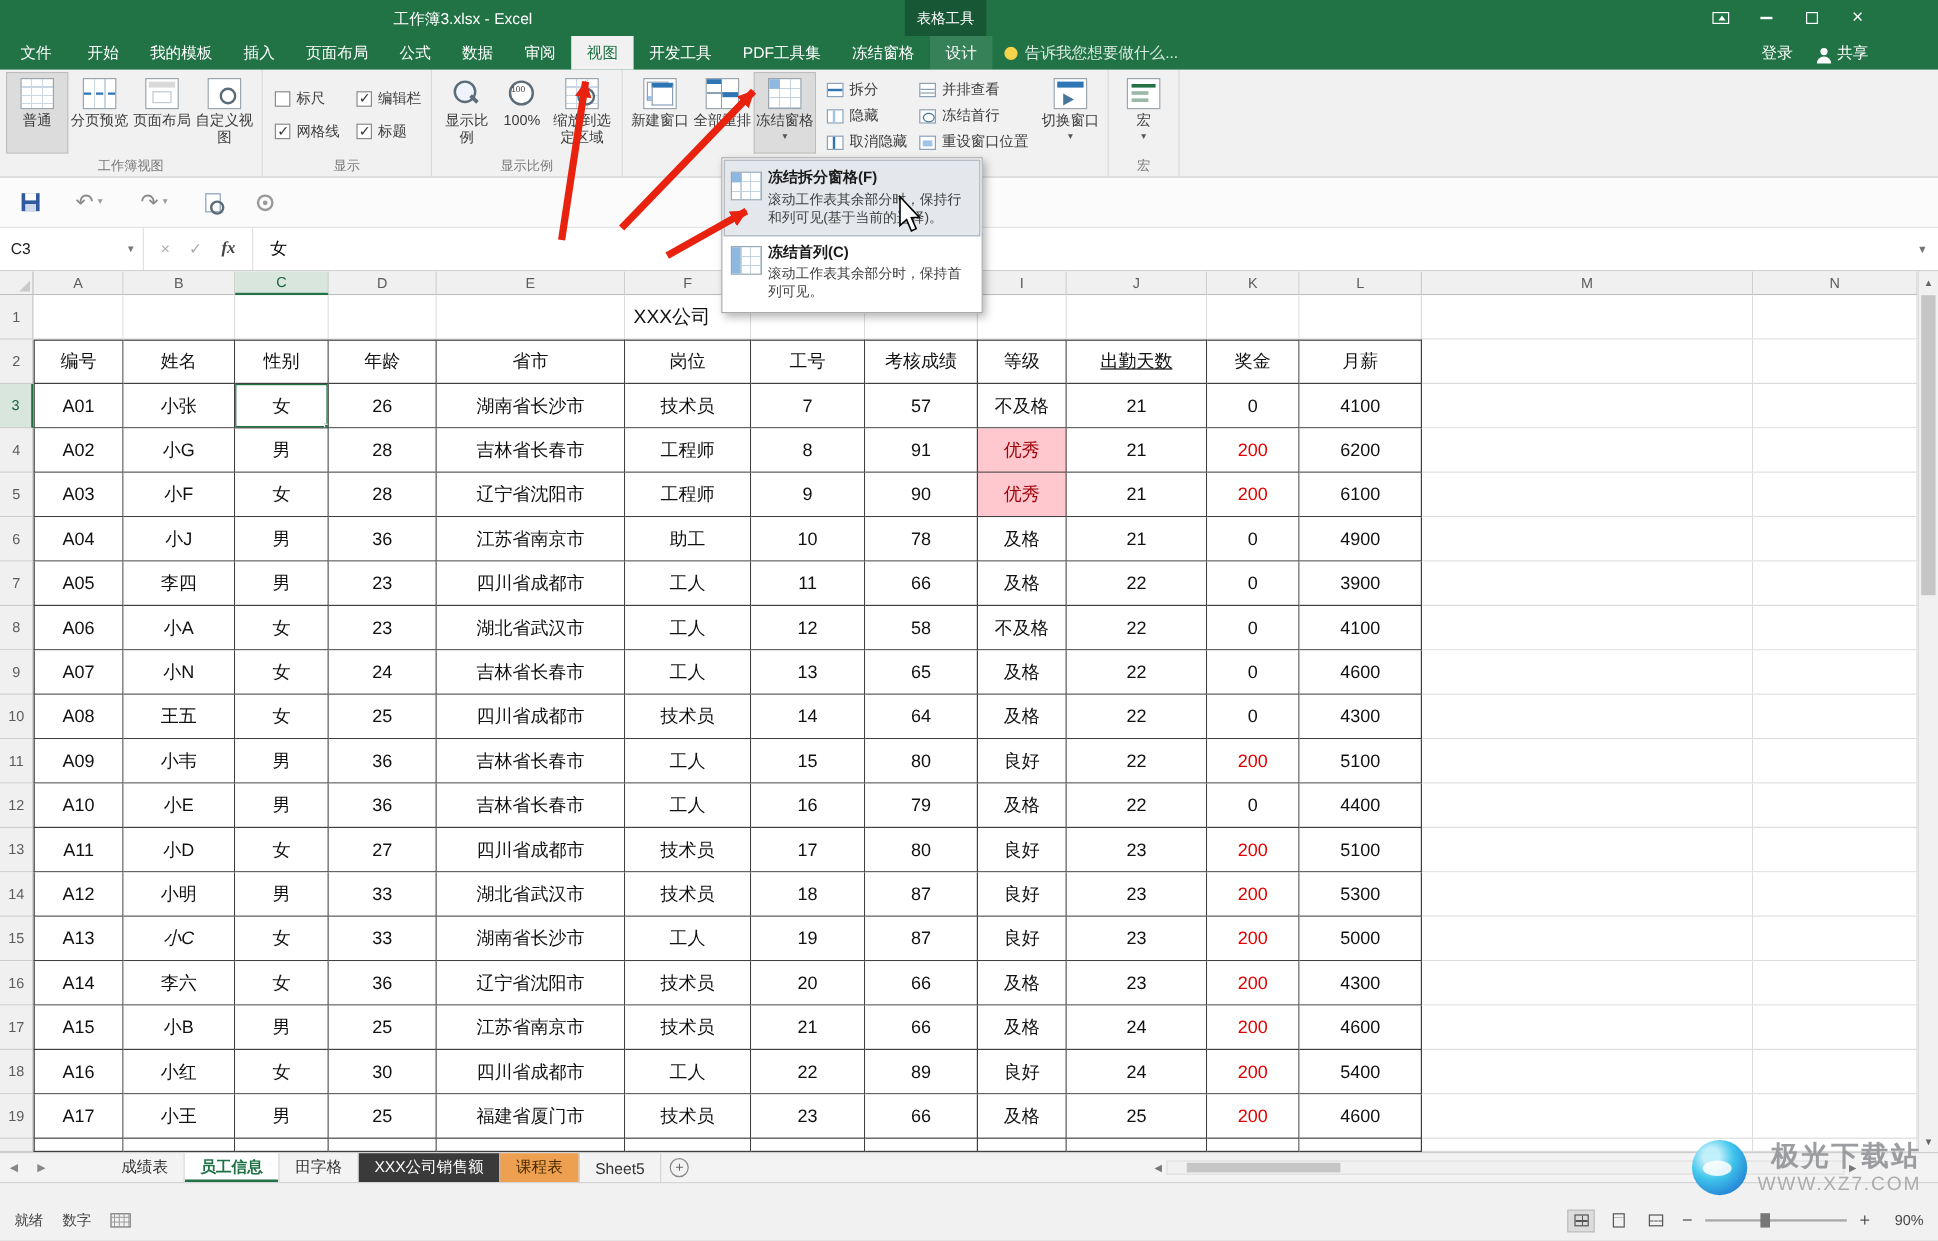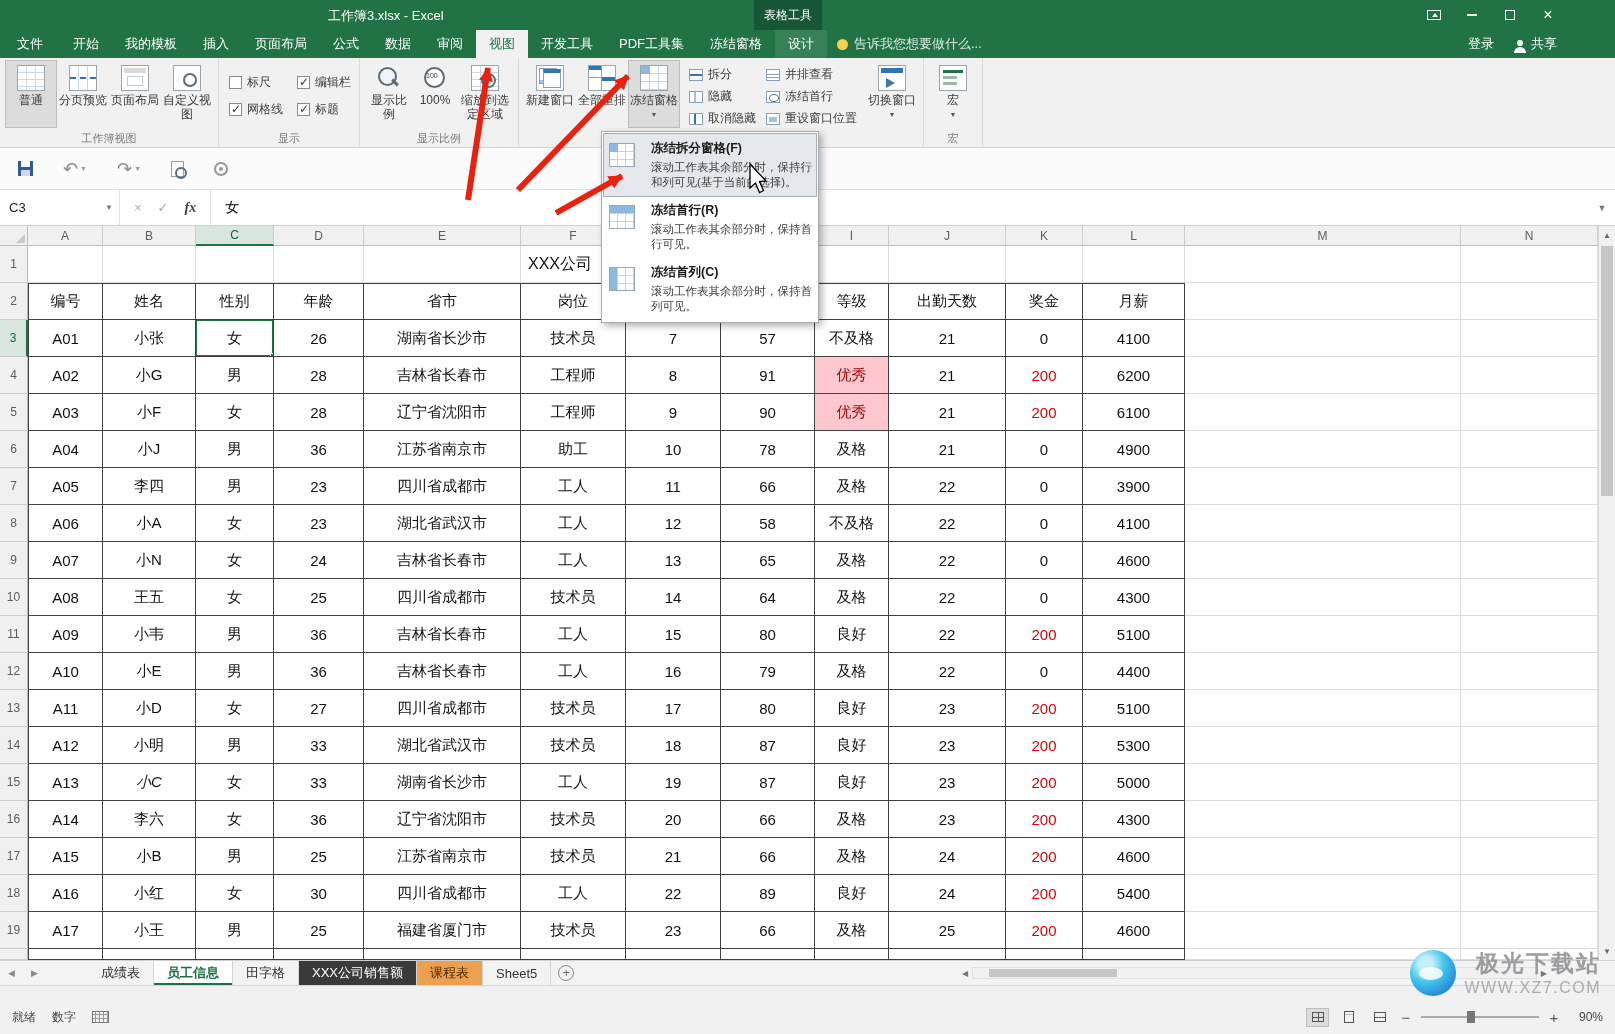--- a/index.html
+++ b/index.html
@@ -160,21 +160,21 @@
   .g-page{width:10px;height:12px;border:1px solid #555;background-image:linear-gradient(transparent 2px,#bbb 2px 3px,transparent 3px)}
   .g-break{width:12px;height:10px;border:1px solid #555;position:relative}
   .g-break::after{content:"";position:absolute;left:0;right:0;top:4px;border-top:1px dashed #555}
   .zminus,.zplus{font-size:15px;color:#555;width:14px;text-align:center}
   .ztrack{width:118px;height:2px;background:#ABABAB;position:relative}
   .zthumb{position:absolute;left:46px;top:-5px;width:8px;height:12px;background:#777}
   .zlabel{width:34px;text-align:right;color:#444}
 
   
   .fmenu{position:absolute;left:601px;top:131px;width:218px;background:#fff;border:1px solid #ABABAB;box-shadow:3px 3px 7px rgba(0,0,0,.3);z-index:500;padding:2px}
-  .mitem{display:flex;gap:16px;padding:6px 6px 6px 5px;align-items:flex-start}
+  .mitem{display:flex;gap:5px;padding:6px 6px 6px 5px;align-items:flex-start}
   .mitem.hl{background:#E4E8EC;outline:1px solid #A6AEB8}
   .fpico{width:26px;height:24px;border:1px solid #98A8B8;background-color:#fff;background-image:repeating-linear-gradient(90deg,transparent 0 7px,#C4D2E0 7px 8px),repeating-linear-gradient(transparent 0 7px,#C4D2E0 7px 8px);position:relative;flex:none;margin-top:3px}
   .fp0::after{content:"";position:absolute;left:0;top:0;width:8px;height:8px;background:#8FB8E0}
   .fp1::after{content:"";position:absolute;left:0;top:0;right:0;height:7px;background:#8FB8E0}
   .fp2::after{content:"";position:absolute;left:0;top:0;bottom:0;width:7px;background:#8FB8E0}
   .mtitle{font-size:12.5px;font-weight:bold;color:#1a1a1a;margin-bottom:3px}
   .mdesc{font-size:11.5px;color:#3c3c3c;line-height:1.3;width:162px}
 
   
   .arrows{position:absolute;left:0;top:0;z-index:1000;pointer-events:none}
@@ -439,21 +439,21 @@
           <div class="rowhdr">2</div>
           <div class="cell tbl first" style="width: 75px;">编号</div>
           <div class="cell tbl" style="width: 93px;">姓名</div>
           <div class="cell tbl" style="width: 78px;">性别</div>
           <div class="cell tbl" style="width: 90px;">年龄</div>
           <div class="cell tbl" style="width: 157px; text-align: right;">省市</div>
           <div class="cell tbl" style="width: 105px;">岗位</div>
           <div class="cell tbl" style="width: 95px;">工号</div>
           <div class="cell tbl" style="width: 94px;">考核成绩</div>
           <div class="cell tbl" style="width: 74px;">等级</div>
-          <div class="cell tbl" style="width: 117px;">出勤天数</div>
+          <div class="cell tbl" style="width: 117px; text-decoration: underline;">出勤天数</div>
           <div class="cell tbl" style="width: 77px;">奖金</div>
           <div class="cell tbl" style="width: 102px;">月薪</div>
           <div class="cell gl" style="width: 276px;"></div>
           <div class="cell gl" style="width: 137px;"></div>
         </div>
         <div class="grow">
           <div class="rowhdr sel">3</div>
           <div class="cell tbl first" style="width: 75px;">A01</div>
           <div class="cell tbl" style="width: 93px;">小张</div>
           <div class="cell tbl selcell" style="width: 78px;">女<div class="selbox"></div><div class="selhandle"></div></div>
@@ -817,27 +817,20 @@
 
   <div class="fmenu" id="freeze-menu">
       <div class="mitem hl">
         <span class="fpico fp0"></span>
         <div class="mtext">
           <div class="mtitle">冻结拆分窗格(F)</div>
           <div class="mdesc">滚动工作表其余部分时，保持行和列可见(基于当前的选择)。</div>
         </div>
       </div>
       <div class="mitem">
-        <span class="fpico fp1"></span>
-        <div class="mtext">
-          <div class="mtitle">冻结首行(R)</div>
-          <div class="mdesc">滚动工作表其余部分时，保持首行可见。</div>
-        </div>
-      </div>
-      <div class="mitem">
         <span class="fpico fp2"></span>
         <div class="mtext">
           <div class="mtitle">冻结首列(C)</div>
           <div class="mdesc">滚动工作表其余部分时，保持首列可见。</div>
         </div>
       </div>
     </div>
 
   <div class="watermark">
     <span class="wlogo"></span>

